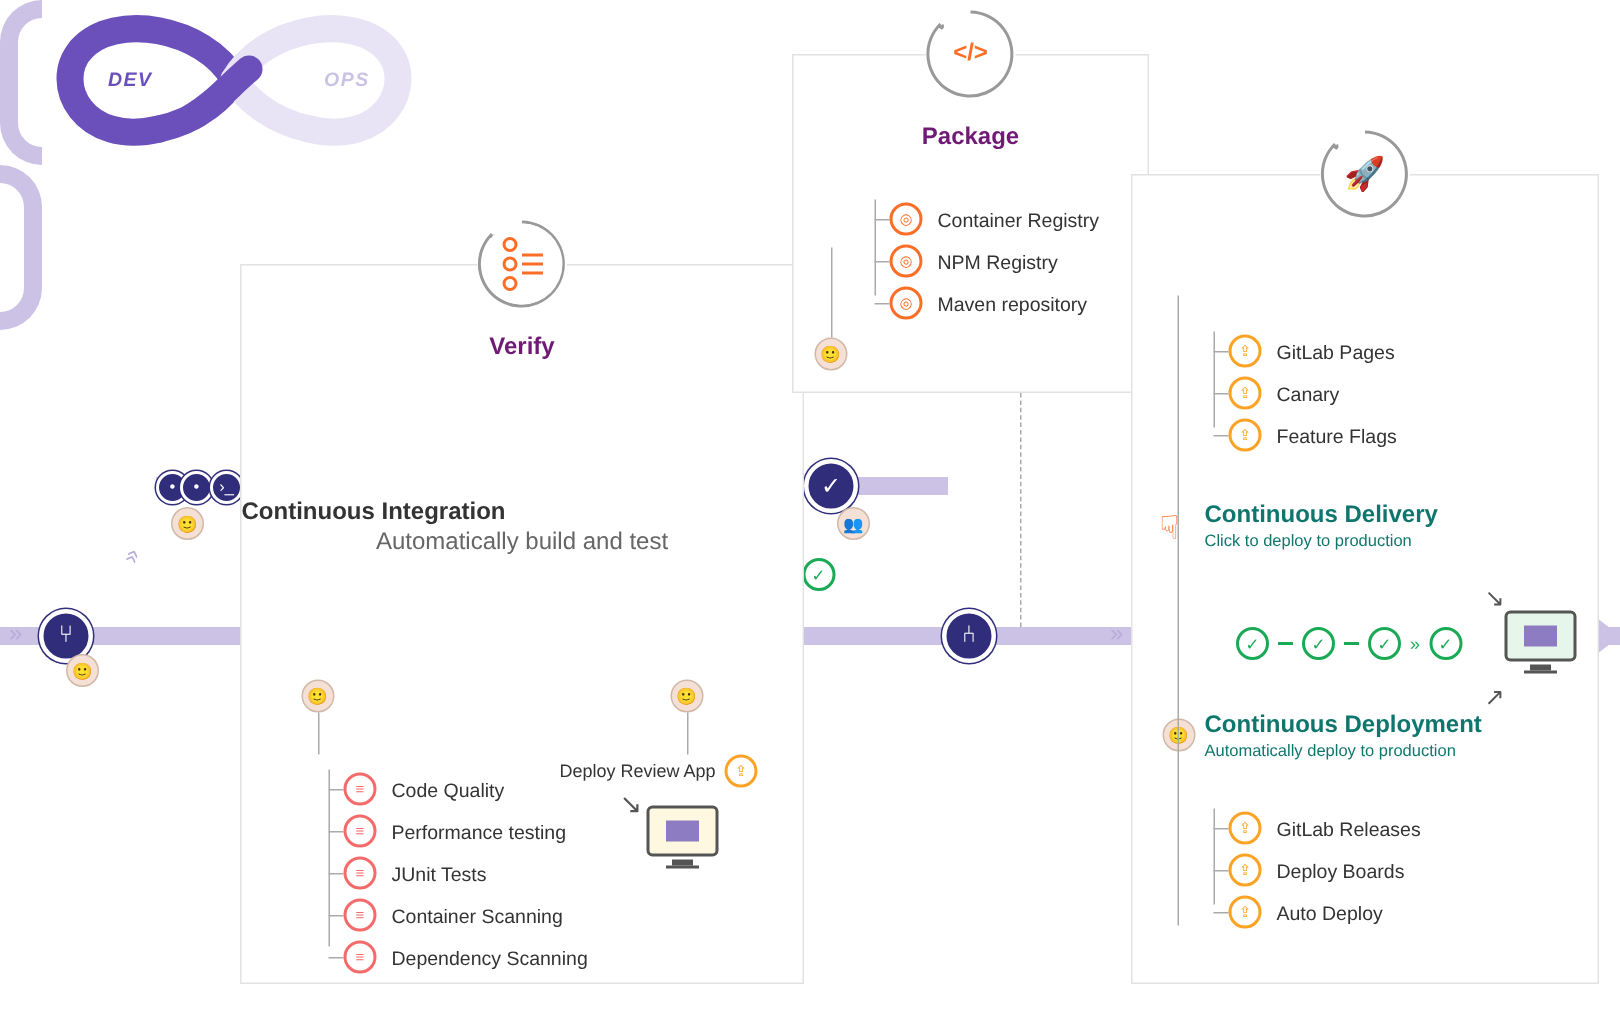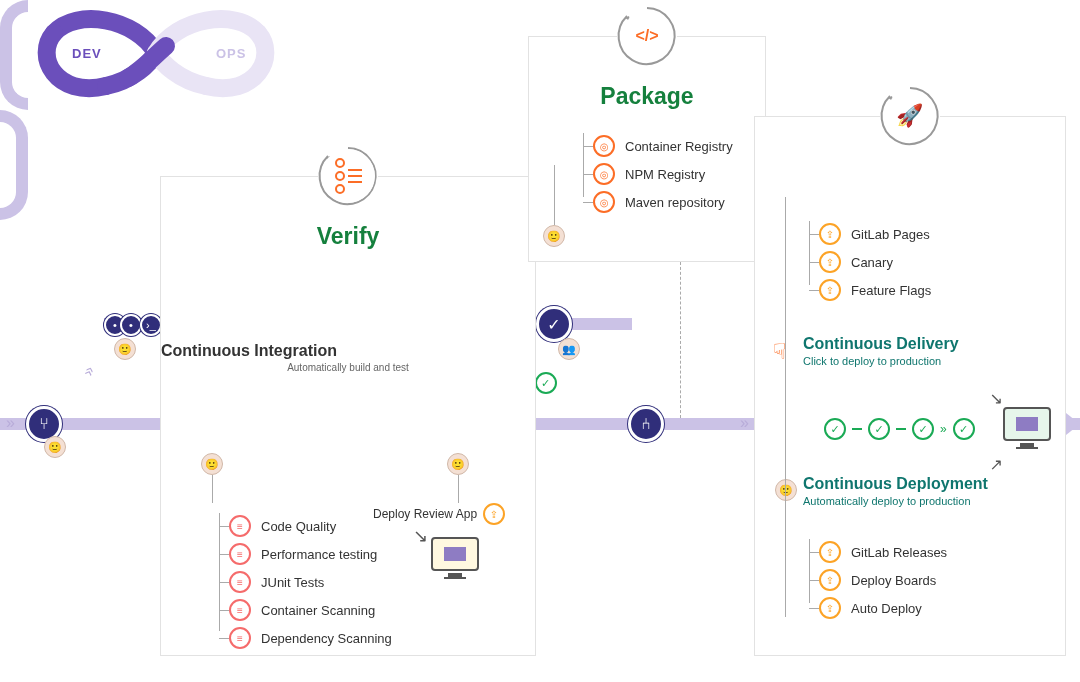--- a/index.html
+++ b/index.html
@@ -24,39 +24,39 @@
   .ico-circle{width:22px;height:22px;border-radius:50%;border:2px solid currentColor;display:inline-flex;align-items:center;justify-content:center;font-size:10px;background:#fff;}
   .ico-orange{color:var(--orange);}
   .ico-yellow{color:var(--yellow);}
   .ico-red{color:var(--red);}
   .item-row{display:flex;align-items:center;gap:10px;font-size:13px;color:#333;margin:6px 0;}
   .vline{position:absolute;border-left:1px solid var(--grey-l);}
 
   
   .loop{position:absolute;top:8px;left:16px;width:280px;height:90px;}
   .loop svg{display:block;}
-  .loop-label{position:absolute;top:50%;transform:translateY(-50%);font-size:13px;font-weight:700;letter-spacing:1px;}
+  .loop-label{position:absolute;top:50%;transform:translateY(-50%);font-size:13px;font-weight:700;letter-spacing:1px;font-style:italic;}
   .loop-dev{left:56px;color:var(--purple);}
   .loop-ops{left:200px;color:var(--purple-light);}
 
   
   .card{position:absolute;background:#fff;border:1px solid var(--border);}
   .card-verify{left:160px;top:176px;width:376px;height:480px;}
   .card-package{left:528px;top:36px;width:238px;height:226px;}
   .card-release{left:754px;top:116px;width:312px;height:540px;}
 
   .card-head{position:absolute;top:-36px;left:50%;transform:translateX(-50%);width:70px;height:70px;}
   .card-head-bg{width:70px;height:70px;border-radius:50%;background:#fff;display:flex;align-items:center;justify-content:center;}
   .spinner-ring{position:absolute;inset:0;}
 
-  .card-title{margin-top:46px;text-align:center;font-size:23px;font-weight:700;color:#15803d;}
+  .card-title{margin-top:46px;text-align:center;font-size:16px;font-weight:700;color:#701a75;}
 
   
   .ci-title{font-size:16px;font-weight:700;color:#333;text-align:left;margin-top:92px;}
-  .ci-sub{font-size:10px;color:#666;text-align:center;margin-top:2px;}
+  .ci-sub{font-size:16px;color:#666;text-align:center;margin-top:2px;}
 
   .verify-list{position:absolute;left:68px;top:332px;}
   .verify-list .vline{left:-10px;top:4px;height:118px;}
   .verify-list .item-row{position:relative;}
   .verify-list .item-row::before{content:"";position:absolute;left:-10px;top:50%;width:10px;border-top:1px solid var(--grey-l);}
 
   .review-app{position:absolute;left:212px;top:326px;font-size:12px;color:#333;display:flex;align-items:center;gap:6px;}
   .review-monitor{position:absolute;left:268px;top:360px;}
   .review-arrow{position:absolute;left:252px;top:348px;width:28px;height:24px;}
   .review-arrow::after{content:"↘︎";font-size:18px;color:#555;letter-spacing:-3px;}

